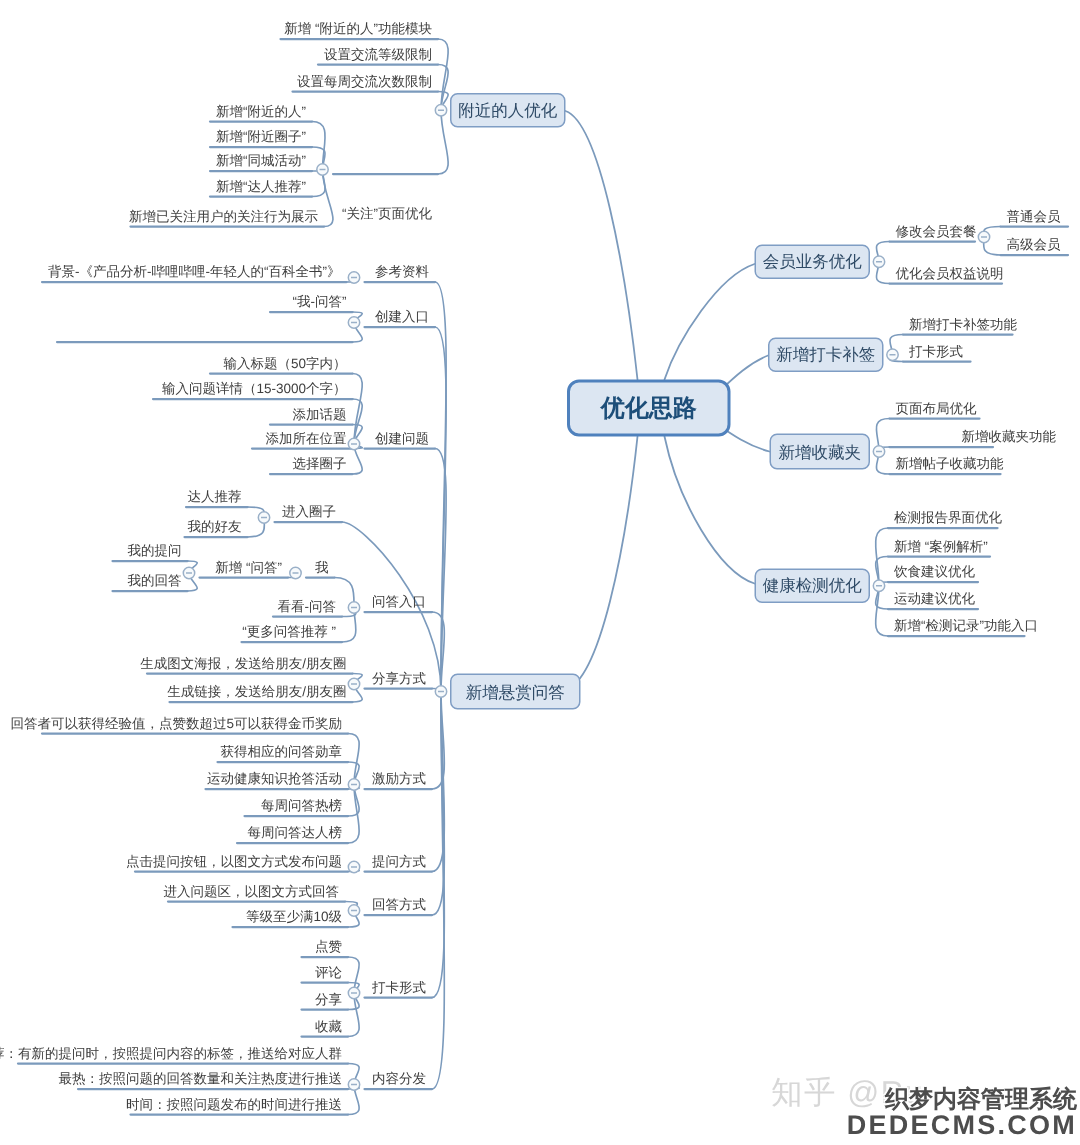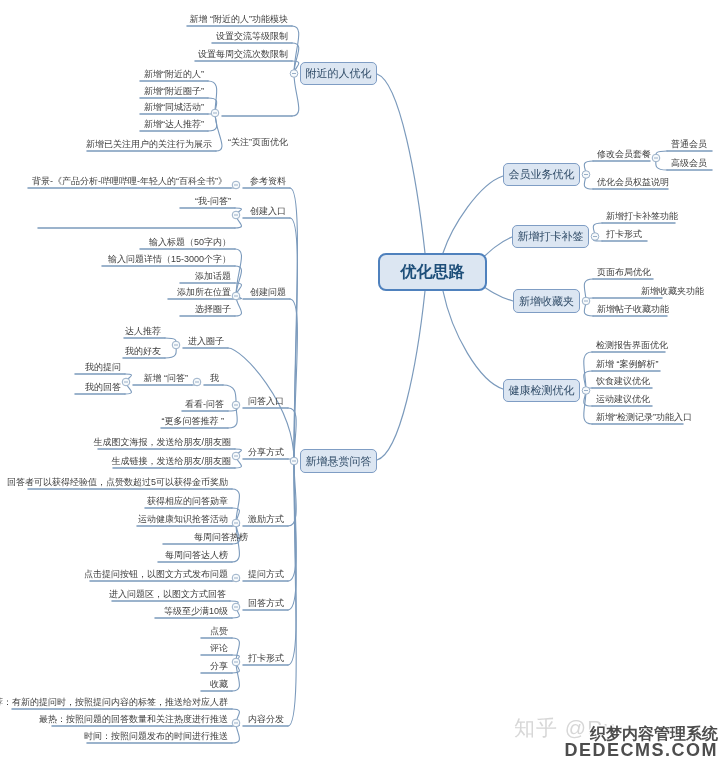--- a/index.html
+++ b/index.html
@@ -293,21 +293,21 @@
     <div class="topic" style="left: 513px; top: 289px; width: 67px; height: 24px;">新增收藏夹</div>
     <div class="leaf" style="left: 597px; top: 266px;">页面布局优化</div>
     <div class="leaf" style="left: 597px; top: 285px; margin-left: 44px;">新增收藏夹功能</div>
     <div class="leaf" style="left: 597px; top: 303px;">新增帖子收藏功能</div>
     <div class="topic" style="left: 503px; top: 379px; width: 77px; height: 23px;">健康检测优化</div>
     <div class="leaf" style="left: 596px; top: 339px;">检测报告界面优化</div>
     <div class="leaf" style="left: 596px; top: 358px;">新增 “案例解析”</div>
     <div class="leaf" style="left: 596px; top: 375px;">饮食建议优化</div>
     <div class="leaf" style="left: 596px; top: 393px;">运动建议优化</div>
     <div class="leaf" style="left: 596px; top: 411px;">新增“检测记录”功能入口</div>
-    <div class="topic" style="left: 300px; top: 449px; width: 77px; height: 24px;">新增悬赏问答</div>
+    <div class="topic" style="left: 300px; top: 449px; width: 87px; height: 24px;">新增悬赏问答</div>
     <div class="leaf" style="right: 434px; top: 175px;">参考资料</div>
     <div class="leaf" style="right: 493px; top: 175px;">背景-《产品分析-哔哩哔哩-年轻人的“百科全书”》</div>
     <div class="leaf" style="right: 434px; top: 205px;">创建入口</div>
     <div class="leaf" style="right: 489px; top: 195px;">“我-问答”</div>
     <div class="leaf" style="right: 434px; top: 286px;">创建问题</div>
     <div class="leaf" style="right: 489px; top: 236px;">输入标题（50字内）</div>
     <div class="leaf" style="right: 489px; top: 253px;">输入问题详情（15-3000个字）</div>
     <div class="leaf" style="right: 489px; top: 270px;">添加话题</div>
     <div class="leaf" style="right: 489px; top: 286px;">添加所在位置</div>
     <div class="leaf" style="right: 489px; top: 303px;">选择圈子</div>
@@ -321,21 +321,21 @@
     <div class="leaf" style="right: 599px; top: 381px;">我的回答</div>
     <div class="leaf" style="right: 496px; top: 398px;">看看-问答</div>
     <div class="leaf" style="right: 496px; top: 415px;">“更多问答推荐 ”</div>
     <div class="leaf" style="right: 436px; top: 446px;">分享方式</div>
     <div class="leaf" style="right: 489px; top: 436px;">生成图文海报，发送给朋友/朋友圈</div>
     <div class="leaf" style="right: 489px; top: 455px;">生成链接，发送给朋友/朋友圈</div>
     <div class="leaf" style="right: 436px; top: 513px;">激励方式</div>
     <div class="leaf" style="right: 492px; top: 476px;">回答者可以获得经验值，点赞数超过5可以获得金币奖励</div>
     <div class="leaf" style="right: 492px; top: 495px;">获得相应的问答勋章</div>
     <div class="leaf" style="right: 492px; top: 513px;">运动健康知识抢答活动</div>
-    <div class="leaf" style="right: 472px; top: 531px;">每周问答热榜</div>
+    <div class="leaf" style="right: 492px; top: 531px;">每周问答热榜</div>
     <div class="leaf" style="right: 492px; top: 549px;">每周问答达人榜</div>
     <div class="leaf" style="right: 436px; top: 568px;">提问方式</div>
     <div class="leaf" style="right: 492px; top: 568px;">点击提问按钮，以图文方式发布问题</div>
     <div class="leaf" style="right: 436px; top: 597px;">回答方式</div>
     <div class="leaf" style="right: 494px; top: 588px;">进入问题区，以图文方式回答</div>
     <div class="leaf" style="right: 492px; top: 605px;">等级至少满10级</div>
     <div class="leaf" style="right: 436px; top: 652px;">打卡形式</div>
     <div class="leaf" style="right: 492px; top: 625px;">点赞</div>
     <div class="leaf" style="right: 492px; top: 642px;">评论</div>
     <div class="leaf" style="right: 492px; top: 660px;">分享</div>

